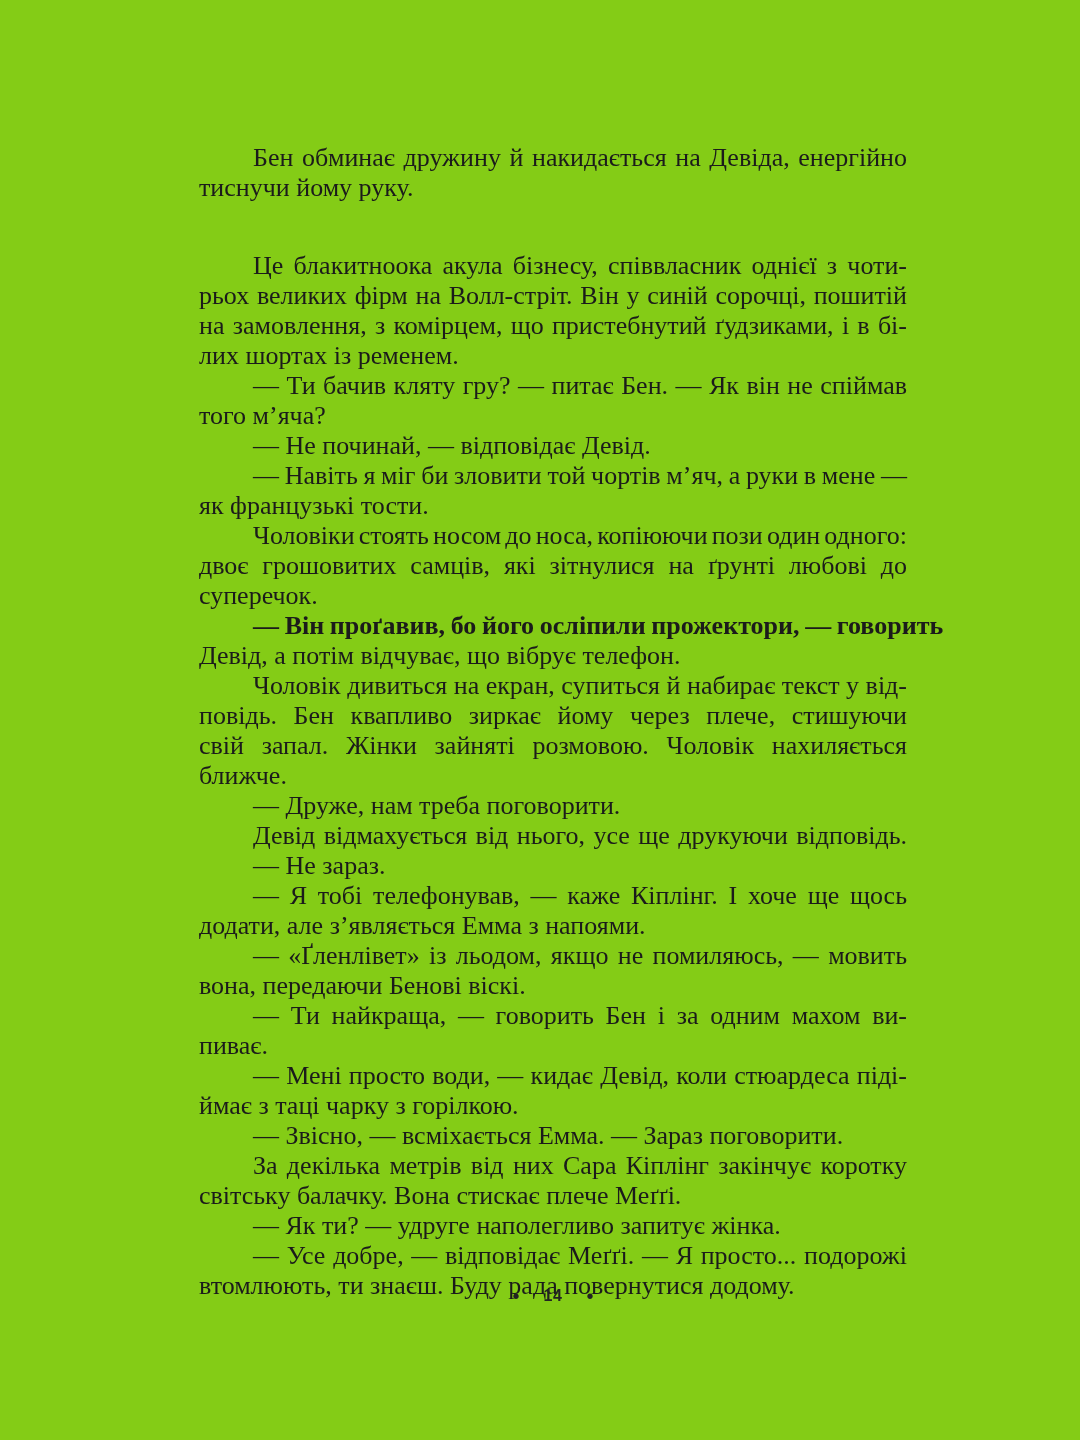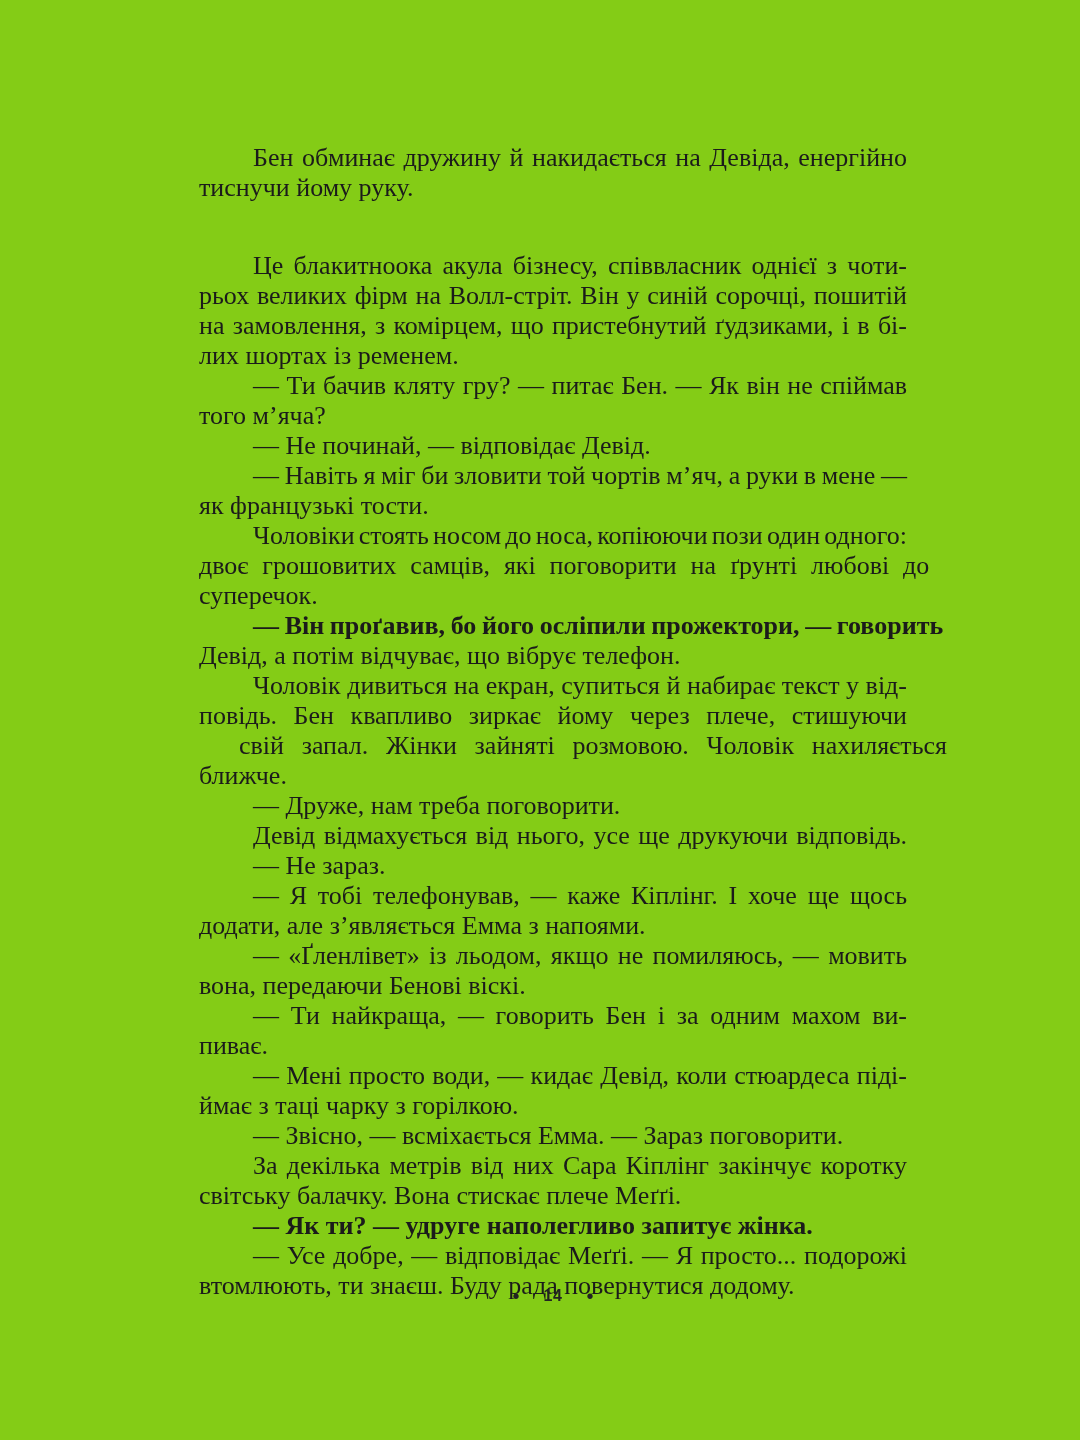--- a/index.html
+++ b/index.html
@@ -78,31 +78,31 @@
       </div>
       <div class="para">
         <div class="line first" style="word-spacing: 0px;"><span>— Не починай, — відповідає Девід.</span></div>
       </div>
       <div class="para">
         <div class="line first just" style="word-spacing: -0.795673px;"><span>— Навіть я міг би зловити той чортів м’яч, а руки в мене —</span></div>
         <div class="line" style="word-spacing: 0px;"><span>як французькі тости.</span></div>
       </div>
       <div class="para">
         <div class="line first just" style="word-spacing: -2.36328px;"><span>Чоловіки стоять носом до носа, копіюючи пози один одного:</span></div>
-        <div class="line just" style="word-spacing: 7.33398px;"><span>двоє грошовитих самців, які поговорити на ґрунті любові до</span></div>
+        <div class="line just" style="word-spacing: 7.33398px;"><span>двоє грошовитих самців, які зітнулися на ґрунті любові до</span></div>
         <div class="line" style="word-spacing: 0px;"><span>суперечок.</span></div>
       </div>
       <div class="para">
         <div class="line first just" style="word-spacing: -0.837891px; font-weight: bold;"><span>— Він проґавив, бо його осліпили прожектори, — говорить</span></div>
         <div class="line" style="word-spacing: 0px;"><span>Девід, а потім відчуває, що вібрує телефон.</span></div>
       </div>
       <div class="para">
         <div class="line first just" style="word-spacing: 0.00694444px;"><span>Чоловік дивиться на екран, супиться й набирає текст у від-</span></div>
         <div class="line just" style="word-spacing: 10.0781px;"><span>повідь. Бен квапливо зиркає йому через плече, стишуючи</span></div>
-        <div class="line just" style="word-spacing: 11.1719px; margin-left: 40px;"><span>свій запал. Жінки зайняті розмовою. Чоловік нахиляється</span></div>
+        <div class="line just" style="word-spacing: 11.1719px;"><span>свій запал. Жінки зайняті розмовою. Чоловік нахиляється</span></div>
         <div class="line" style="word-spacing: 0px;"><span>ближче.</span></div>
       </div>
       <div class="para">
         <div class="line first" style="word-spacing: 0px;"><span>— Друже, нам треба поговорити.</span></div>
       </div>
       <div class="para">
         <div class="line first just" style="word-spacing: 1.92411px;"><span>Девід відмахується від нього, усе ще друкуючи відповідь.</span></div>
       </div>
       <div class="para">
         <div class="line first" style="word-spacing: 0px;"><span>— Не зараз.</span></div>
@@ -124,21 +124,21 @@
         <div class="line" style="word-spacing: 0px;"><span>ймає з таці чарку з горілкою.</span></div>
       </div>
       <div class="para">
         <div class="line first" style="word-spacing: 0px;"><span>— Звісно, — всміхається Емма. — Зараз поговорити.</span></div>
       </div>
       <div class="para">
         <div class="line first just" style="word-spacing: 2.79688px;"><span>За декілька метрів від них Сара Кіплінг закінчує коротку</span></div>
         <div class="line" style="word-spacing: 0px;"><span>світську балачку. Вона стискає плече Меґґі.</span></div>
       </div>
       <div class="para">
-        <div class="line first" style="word-spacing: 0px; font-weight: bold;"><span>— Як ти? — удруге наполегливо запитує жінка.</span></div>
+        <div class="line first" style="word-spacing: 0px;"><span>— Як ти? — удруге наполегливо запитує жінка.</span></div>
       </div>
       <div class="para">
         <div class="line first just" style="word-spacing: 1.22743px;"><span>— Усе добре, — відповідає Меґґі. — Я просто... подорожі</span></div>
         <div class="line" style="word-spacing: 0px;"><span>втомлюють, ти знаєш. Буду рада повернутися додому.</span></div>
       </div>
     </div>
   <div class="footer">
     <span class="bullet">•</span>
     <span class="page-num">14</span>
     <span class="bullet">•</span>

